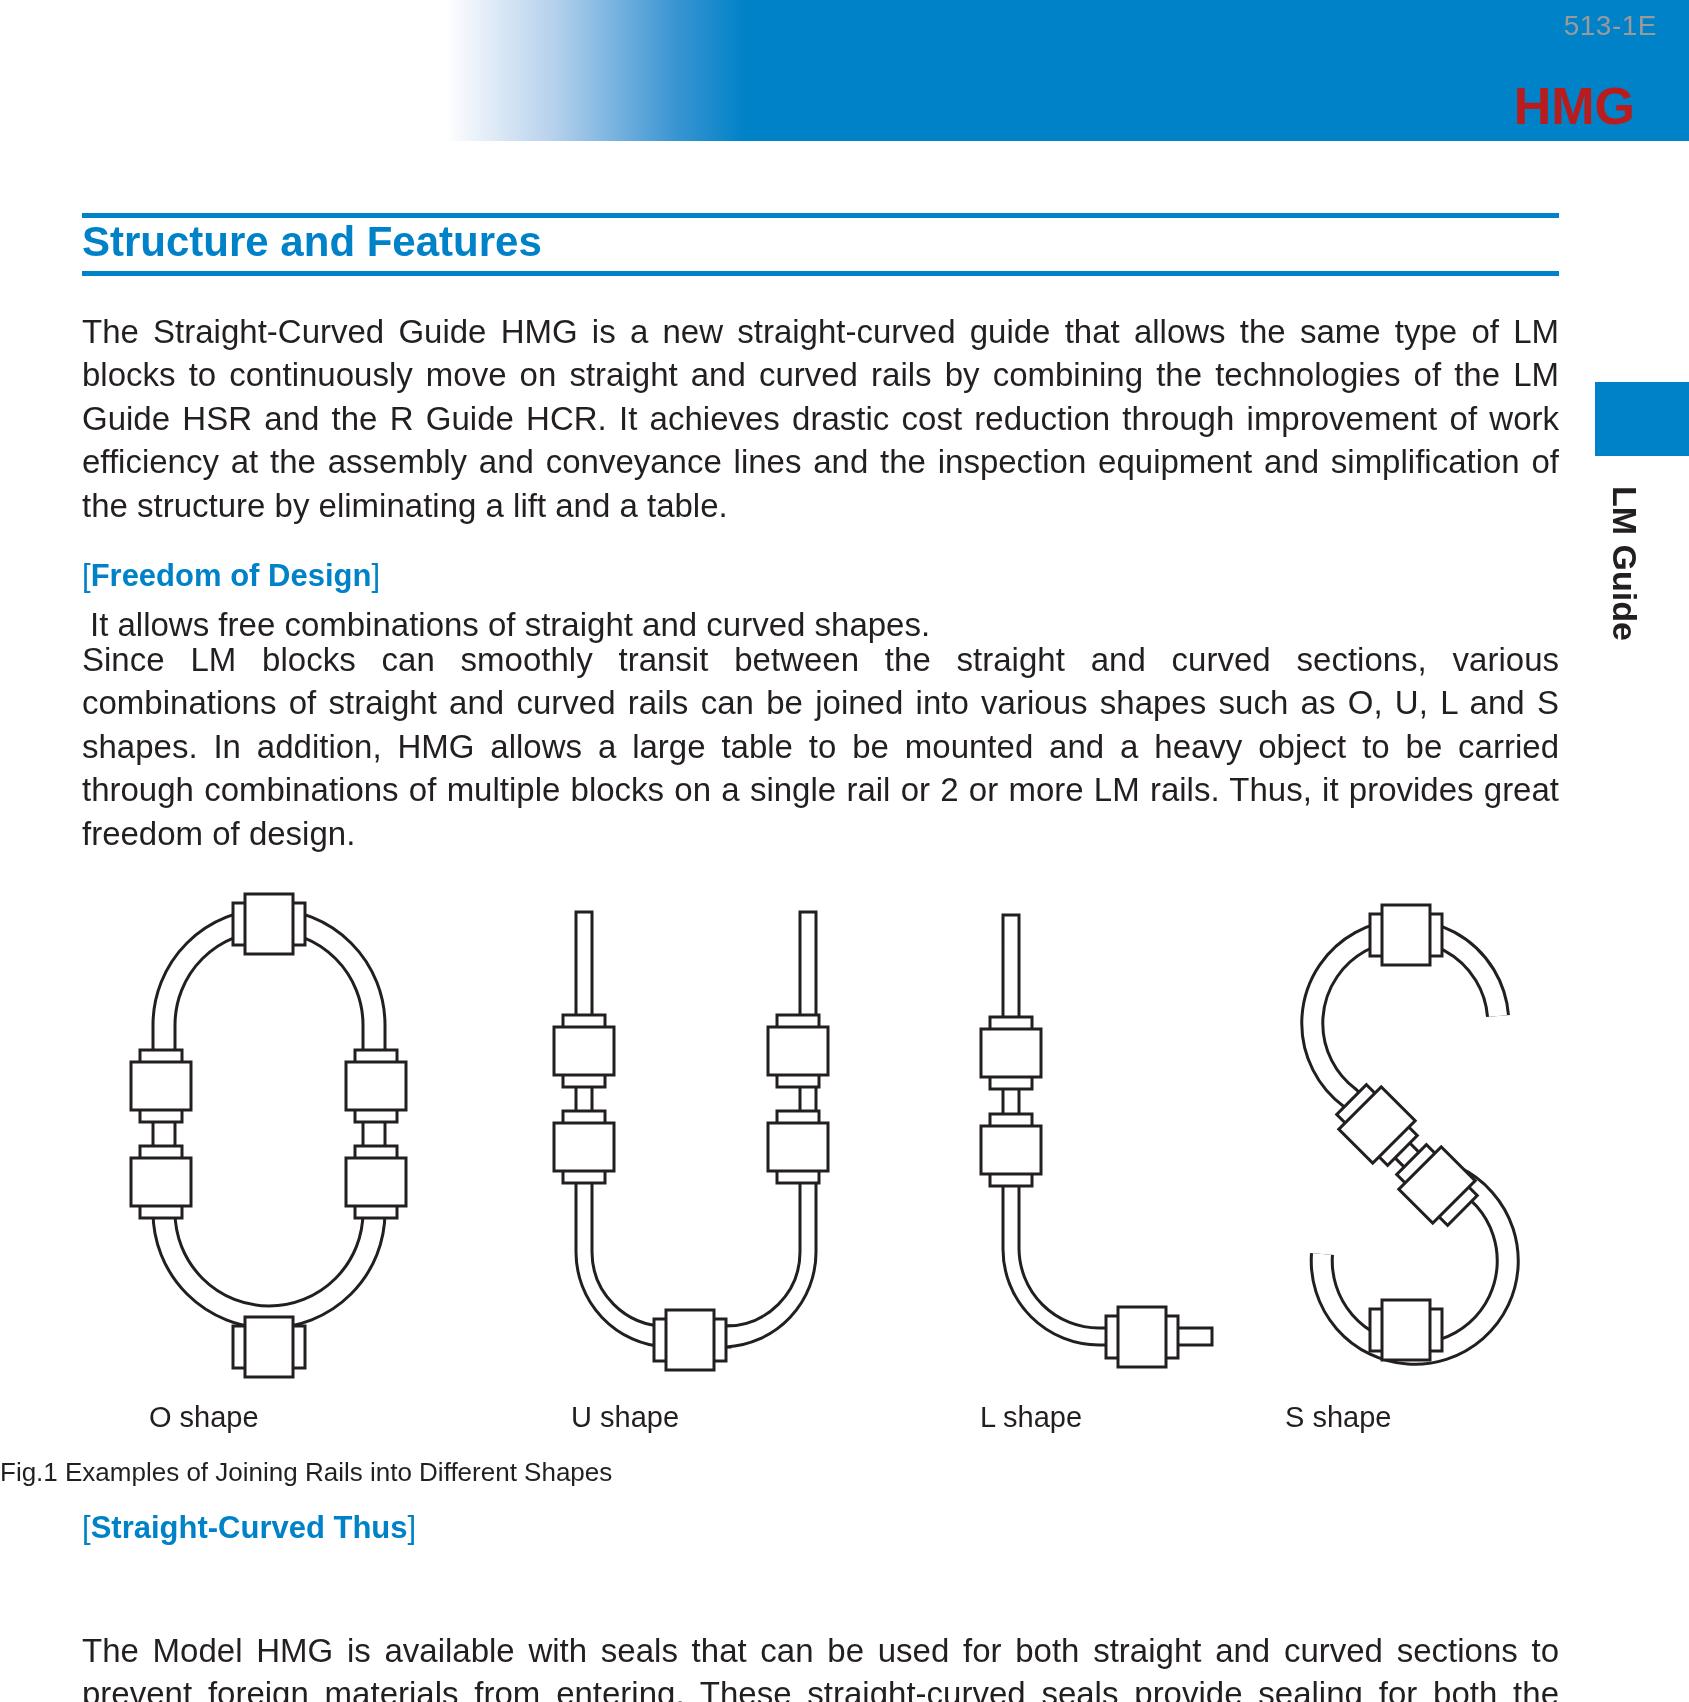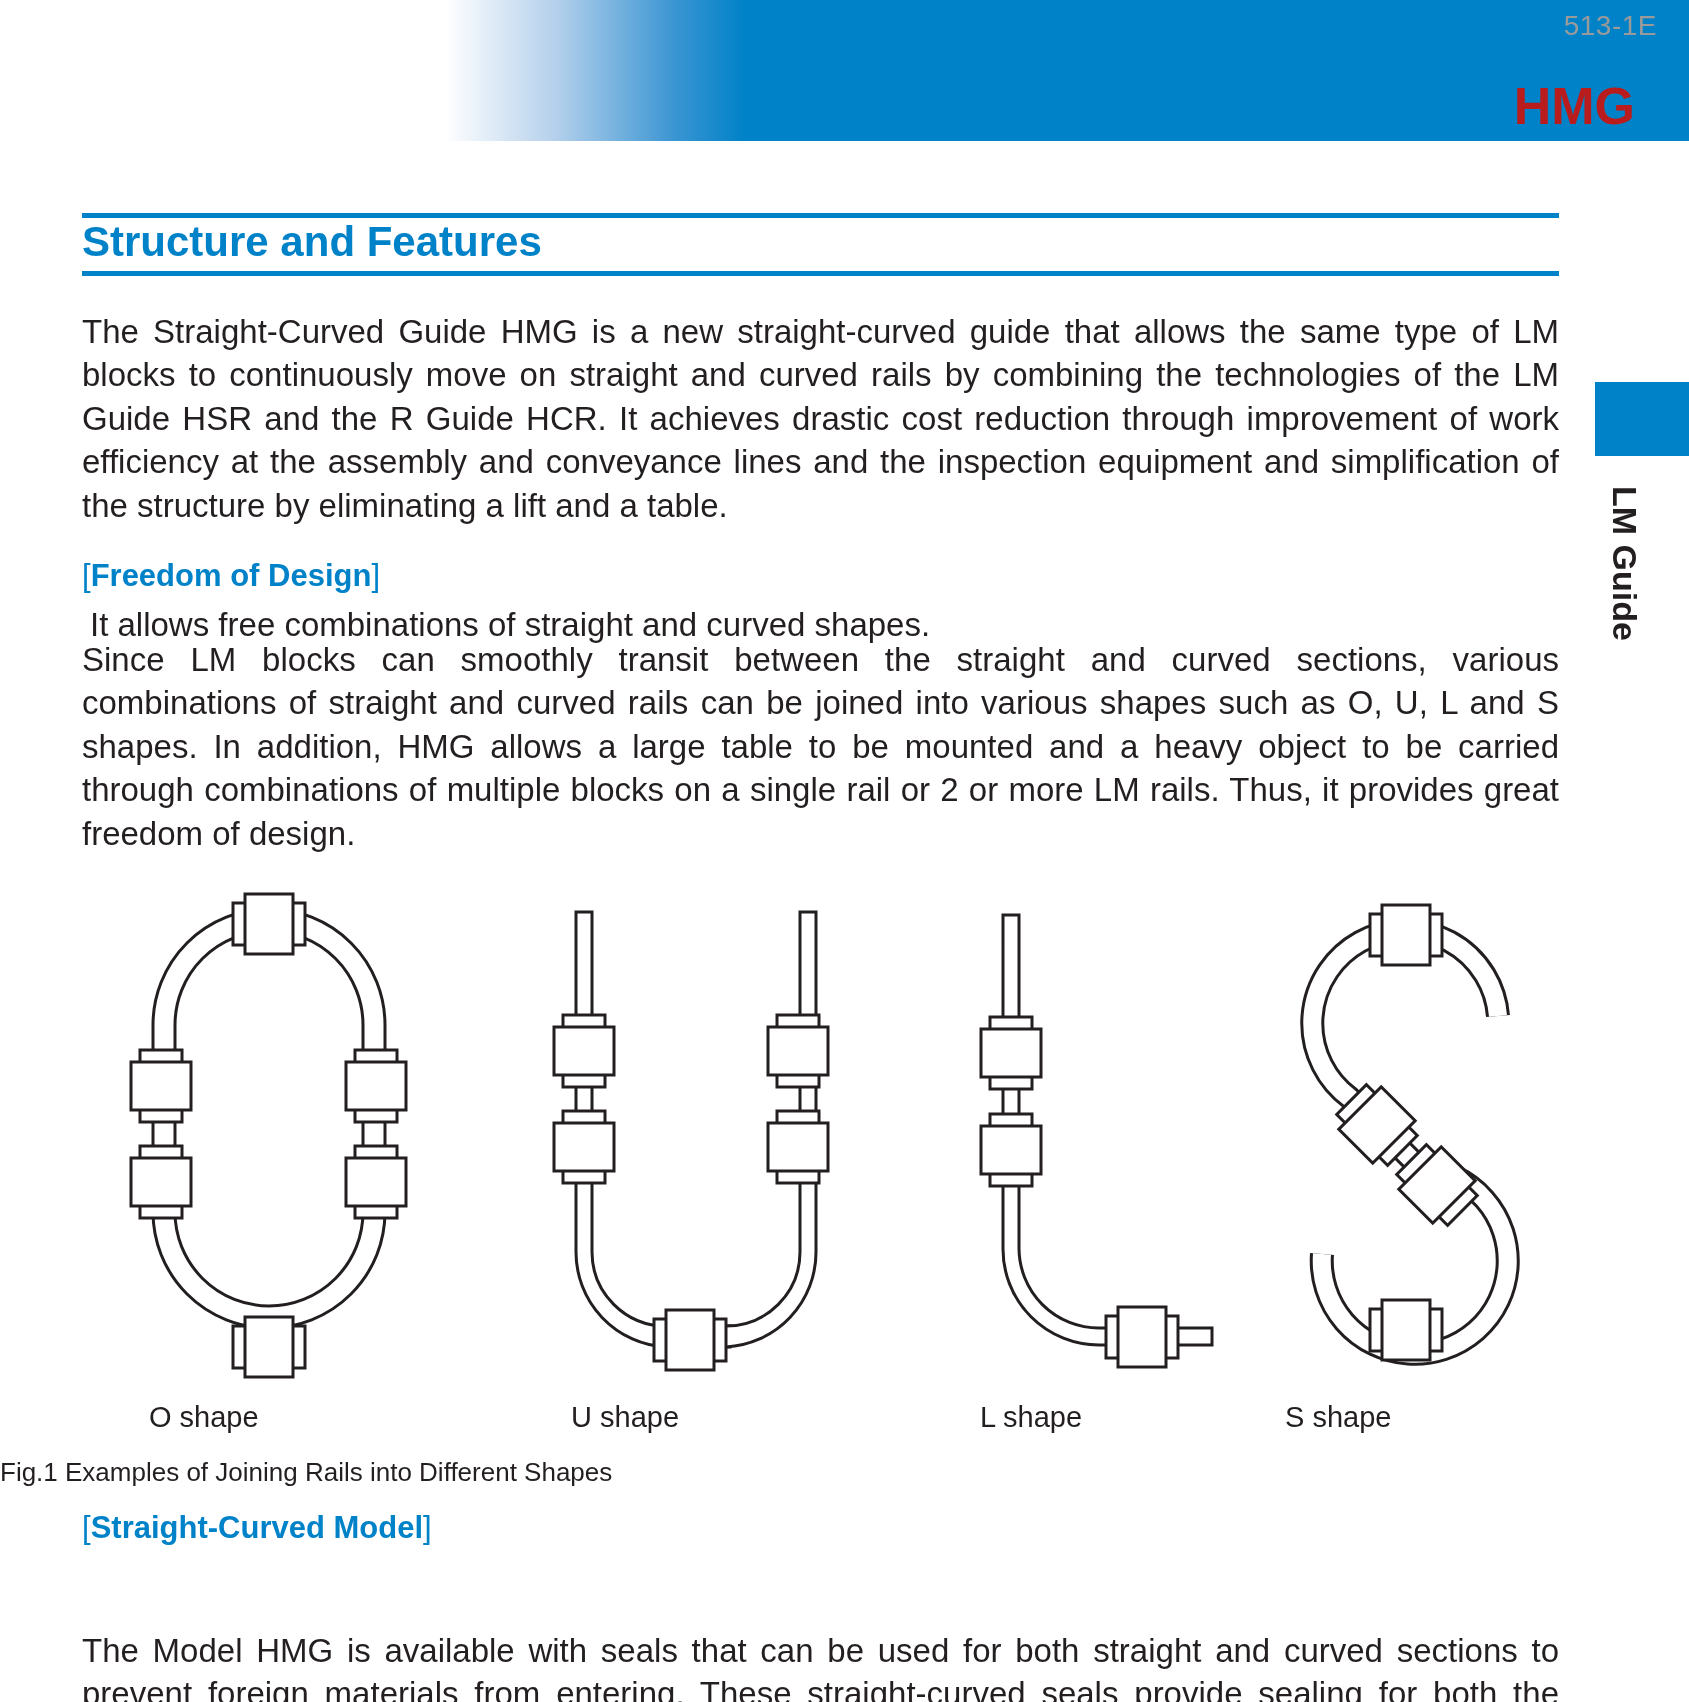--- a/index.html
+++ b/index.html
@@ -102,15 +102,15 @@
   </g>
 </svg>
 
 <div class="shape-label" style="left:149px;">O shape</div>
 <div class="shape-label" style="left:571px;">U shape</div>
 <div class="shape-label" style="left:980px;">L shape</div>
 <div class="shape-label" style="left:1285px;">S shape</div>
 <div class="caption">Fig.1 Examples of Joining Rails into Different Shapes</div>
 
 <div class="subhead" style="top:1510px;">
-  <span class="br">[</span><span>Straight-Curved Model</span><span class="br">]</span>
+  <span class="br">[</span><span>Straight-Curved Thus</span><span class="br">]</span>
 </div>
 <p class="para" style="top:1629px; margin:0;">The Model HMG is available with seals that can be used for both straight and curved sections to prevent foreign materials from entering. These straight-curved seals provide sealing for both the straight and curved sections, preventing foreign materials from entering the unit.</p>
 
 </body></html>

